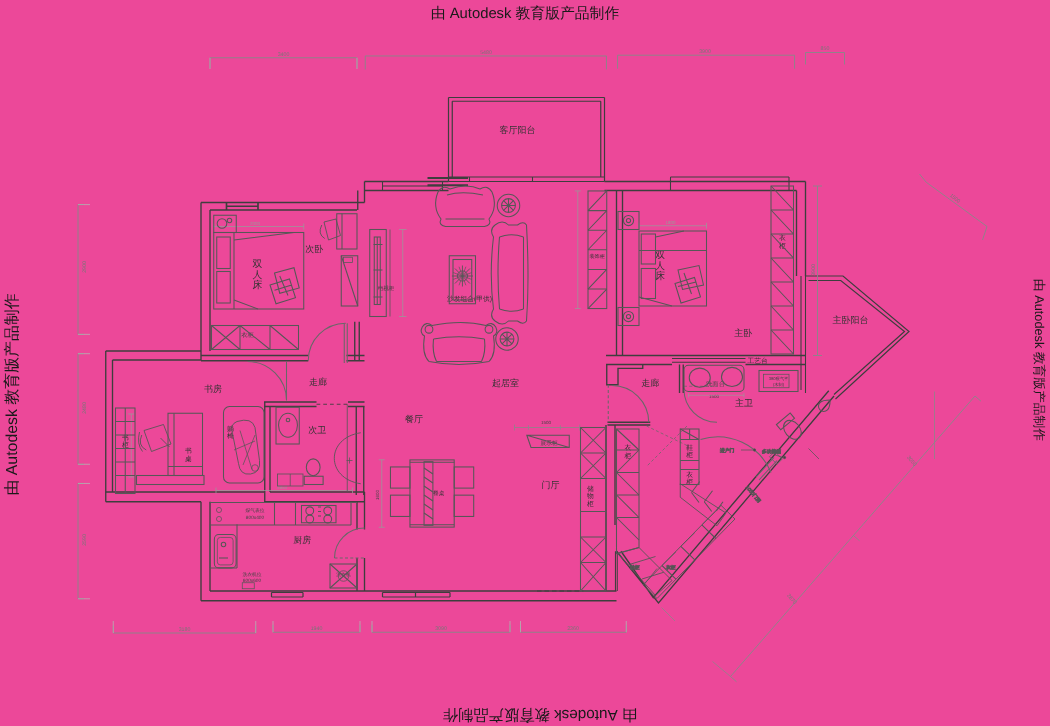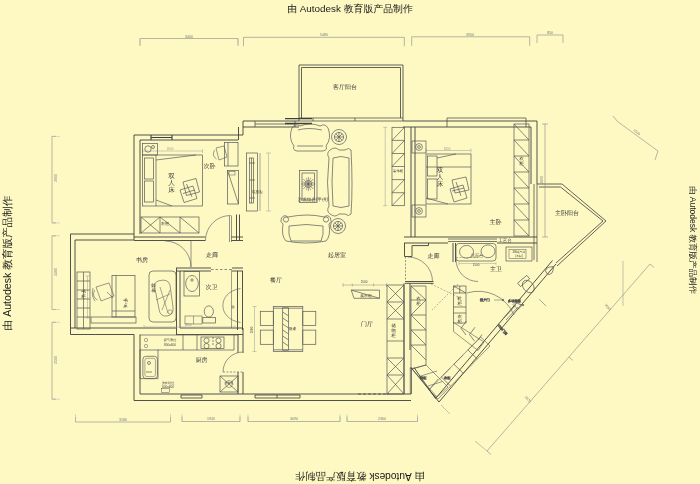--- a/index.html
+++ b/index.html
@@ -1,16 +1,16 @@
 <!DOCTYPE html>
 <html><head>
 <meta charset="utf-8">
 <style>
 html,body{margin:0;padding:0;background:#fff;}
-#page{position:relative;width:700px;height:484px;background:#fef9c3;overflow:hidden;
+#page{position:relative;width:700px;height:484px;background:#ec4899;overflow:hidden;
  font-family:"Liberation Sans",sans-serif;}
 .wm{position:absolute;color:#1a1a1a;font-size:9.5px;white-space:nowrap;}
 svg{position:absolute;left:0;top:0;}
 </style>
 </head>
 <body>
 <div id="page">
 <div class="wm" style="left:350px;top:8.5px;font-size:9.9px;transform:translate(-50%,-50%);">由 Autodesk 教育版产品制作</div>
 <div class="wm" style="left:360px;top:475.5px;font-size:10.2px;transform:translate(-50%,-50%) rotate(180deg);">由 Autodesk 教育版产品制作</div>
 <div class="wm" style="left:7.5px;top:262.5px;font-size:10.6px;transform:translate(-50%,-50%) rotate(-90deg);">由 Autodesk 教育版产品制作</div>

